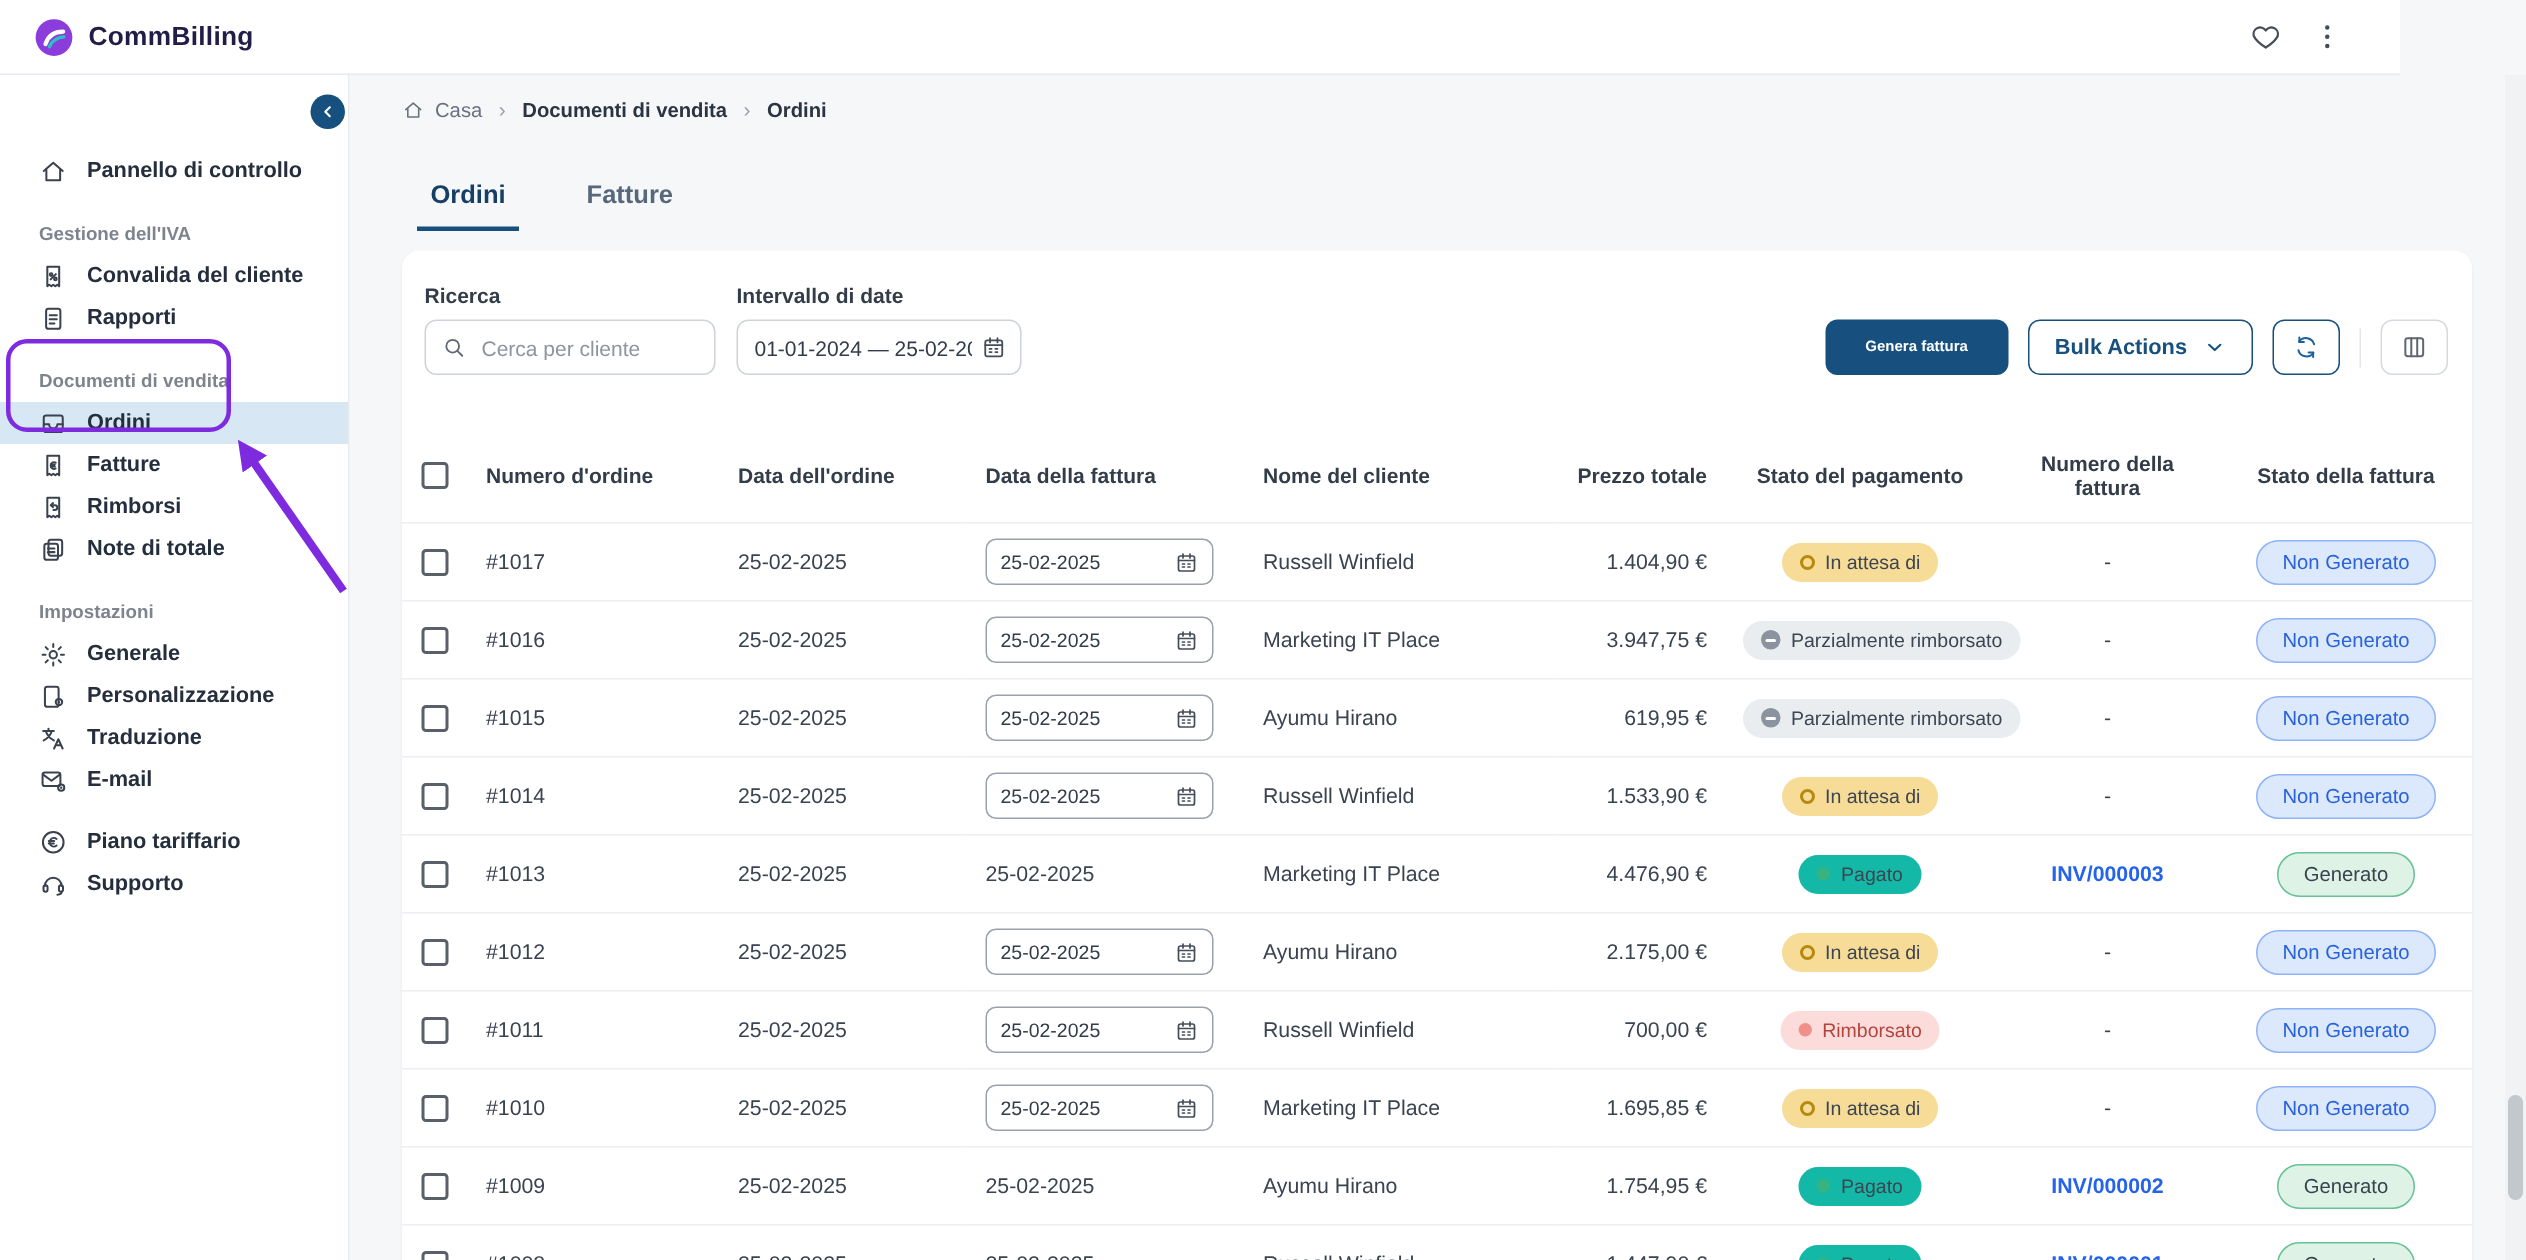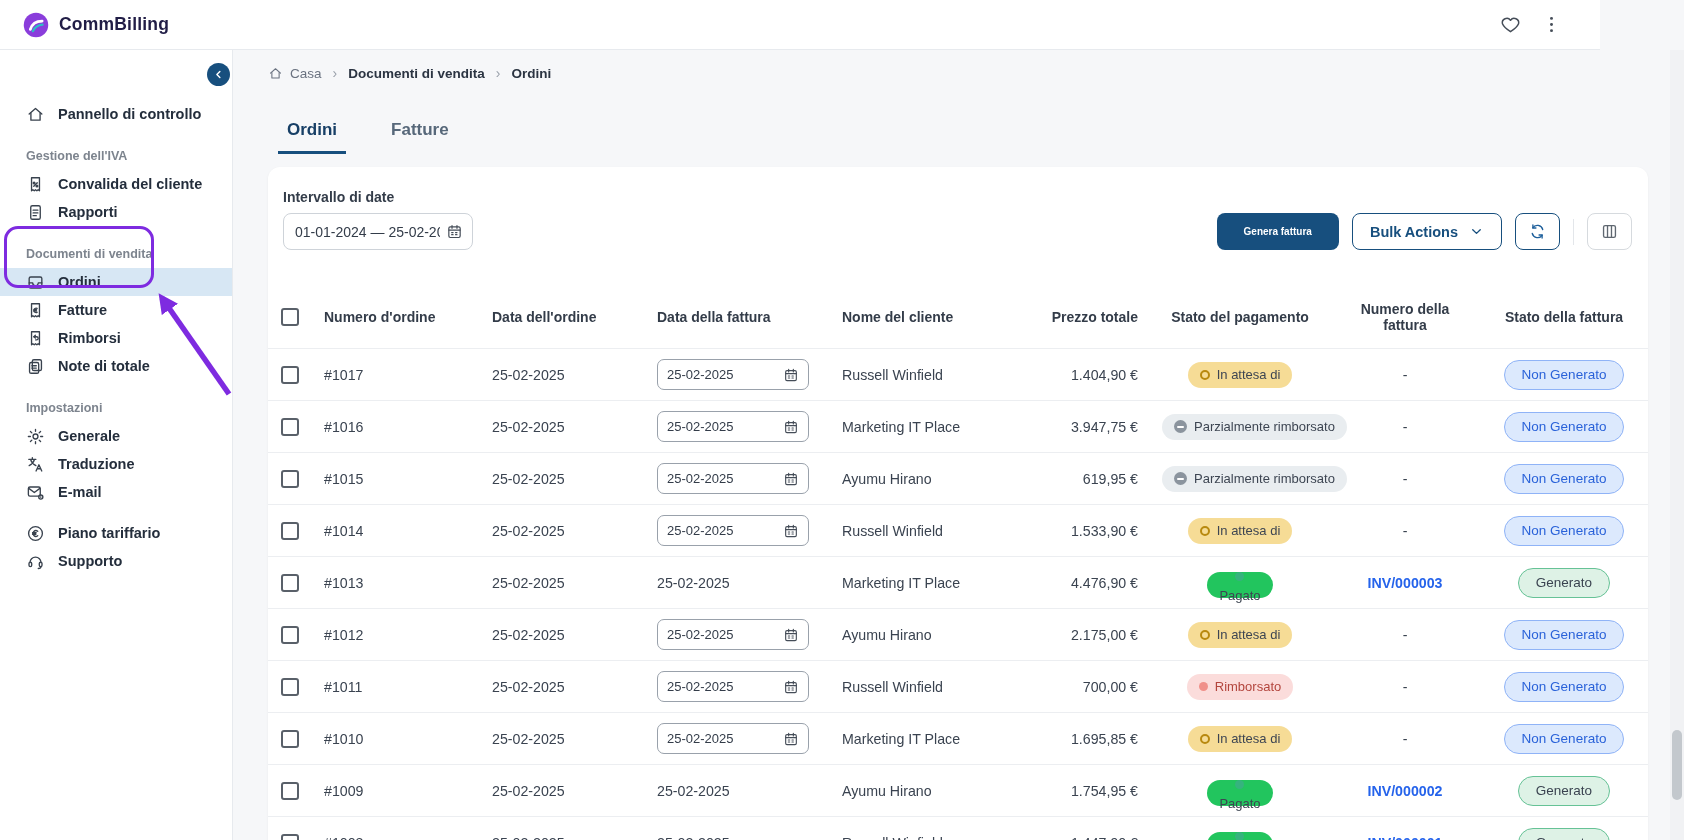--- a/index.html
+++ b/index.html
@@ -98,21 +98,21 @@
   .cb{ width:18px; height:18px; border:2px solid #596069; border-radius:3px; display:inline-block;
     background:#fff; cursor:pointer; vertical-align:middle; }
   .row-date{ display:inline-flex; align-items:center; justify-content:space-between; width:152px; height:31px;
     border:1.4px solid #99a1ab; border-radius:7px; padding:0 9px; font-size:13px; color:#333c49; cursor:pointer; }
   .row-date .icon{ width:16px; height:16px; color:#454d58; }
 
   .badge{ display:inline-flex; align-items:center; gap:7px; height:26px; padding:0 12px; border-radius:999px;
     font-size:13px; font-weight:500; color:#3d4552; white-space:nowrap; }
   .b-pending{ background:var(--pending-bg,#f6dc96); }
   .b-partial{ background:#e9edf0; }
-  .b-paid{ background:#22c55e;flex-direction:column; }
+  .b-paid{ background:#14b8a6; }
   .b-refunded{ background:#fbdcdb; color:#b3453d; }
   .dot{ width:9px; height:9px; border-radius:50%; flex:none; }
   .dot.ring{ width:10px; height:10px; border:2.5px solid #b8890f; background:transparent; }
   .dot.green{ background:var(--paid-dot,#36b37e); }
   .dot.red{ background:var(--refunded-dot,#f0908a); }
   .minus{ width:13px; height:13px; border-radius:50%; background:#8b949e; position:relative; flex:none; }
   .minus::after{ content:""; position:absolute; left:3px; right:3px; top:5.5px; height:2px; background:#fff; border-radius:1px; }
 
   .pill{ display:inline-block; padding:6.5px 17px; border-radius:999px; font-size:13.5px; font-weight:500; white-space:nowrap; }
   .pill.not-generated{ background:var(--notgen-bg,#dce9fd); border:1.5px solid #8fb3f7; color:#2a62d9; }
@@ -245,20 +245,30 @@
             <svg viewBox="0 0 24 24">
               <circle cx="12" cy="12" r="3.1"></circle>
               <path d="M12 3v2.5M12 18.5V21M3 12h2.5M18.5 12H21M5.6 5.6l1.8 1.8M16.6 16.6l1.8 1.8M18.4 5.6l-1.8 1.8M7.4 16.6l-1.8 1.8"></path>
             </svg>
           </span>
           <span class="nav-text">Generale</span>
         </div>
         <div class="nav-item">
           <span class="icon">
             <svg viewBox="0 0 24 24">
+              <rect x="5" y="3.5" width="11.5" height="17" rx="2"></rect>
+              <circle cx="16.8" cy="16.5" r="2.7"></circle>
+              <circle class="f" cx="16.8" cy="16.5" r="1"></circle>
+            </svg>
+          </span>
+          <span class="nav-text">Personalizzazione</span>
+        </div>
+        <div class="nav-item">
+          <span class="icon">
+            <svg viewBox="0 0 24 24">
               <path d="M3.5 5.5h9M8 3.5v2M10.8 5.5c-1 3.4-3.9 6.4-6.8 7.9M5.7 5.5c1 3.4 3.9 6.4 6.8 7.9"></path>
               <path d="M12.7 20.2l3.6-7.8 3.6 7.8M14 17.4h4.7"></path>
             </svg>
           </span>
           <span class="nav-text">Traduzione</span>
         </div>
         <div class="nav-item">
           <span class="icon">
             <svg viewBox="0 0 24 24">
               <rect x="3" y="5" width="15" height="11.5" rx="2"></rect>
@@ -326,20 +336,32 @@
       </span>
     </div>
   <div class="tabs">
       <div class="tab active">Ordini</div>
       <div class="tab">Fatture</div>
     </div>
 
   <section class="card">
     <div class="filters">
       <div class="field">
+        <label>Ricerca</label>
+        <div class="search-box">
+          <span class="icon">
+            <svg viewBox="0 0 24 24">
+                <circle cx="11" cy="11" r="6"></circle>
+                <path d="M15.6 15.6 20 20"></path>
+              </svg>
+          </span>
+          <input placeholder="Cerca per cliente" style="">
+        </div>
+      </div>
+      <div class="field">
         <label>Intervallo di date</label>
         <div class="date-box">
           <span class="date-text">01-01-2024 — 25-02-2025</span>
           <span class="icon">
             <svg viewBox="0 0 24 24">
                 <rect x="4" y="5.5" width="16" height="15" rx="2"></rect>
                 <path d="M4 10h16M8.5 3.5v4M15.5 3.5v4"></path>
                 <path d="M8 13.5h2M13.5 13.5h2M8 16.5h2M13.5 16.5h2"></path>
               </svg>
           </span>

